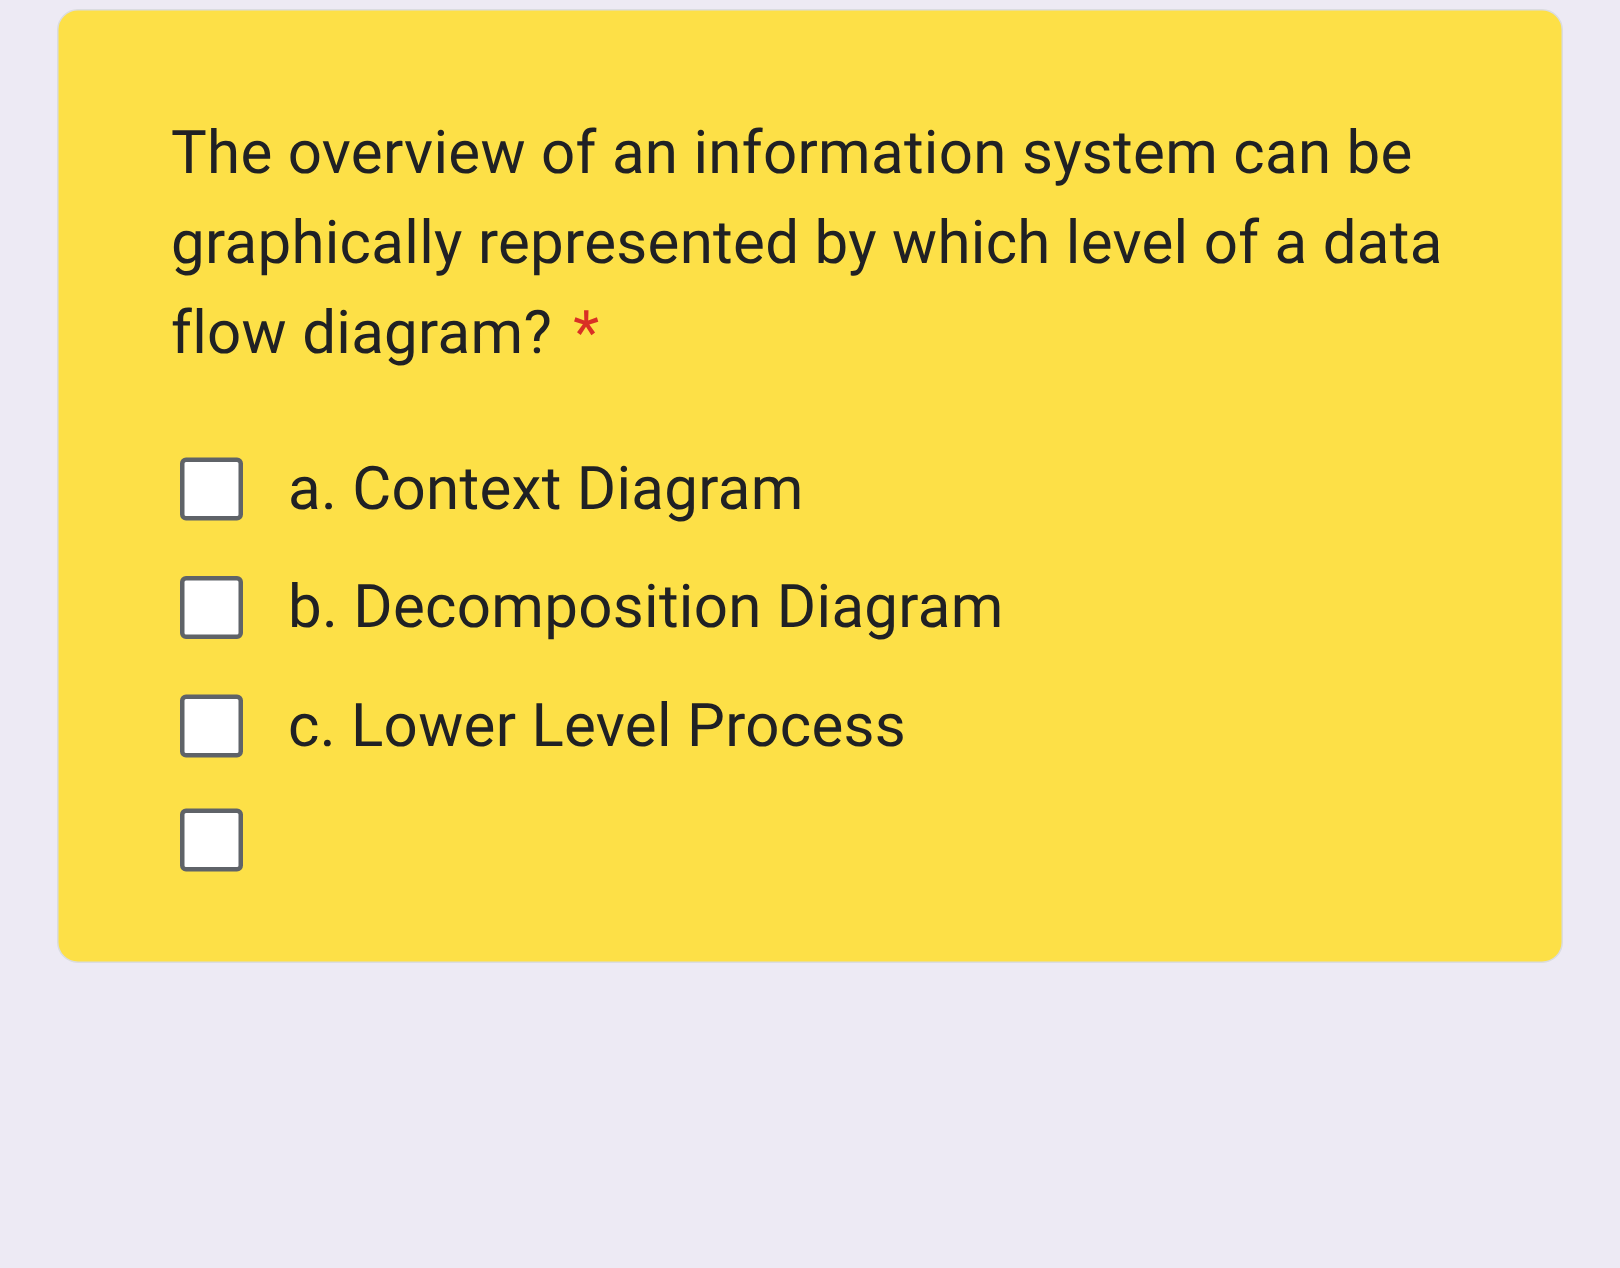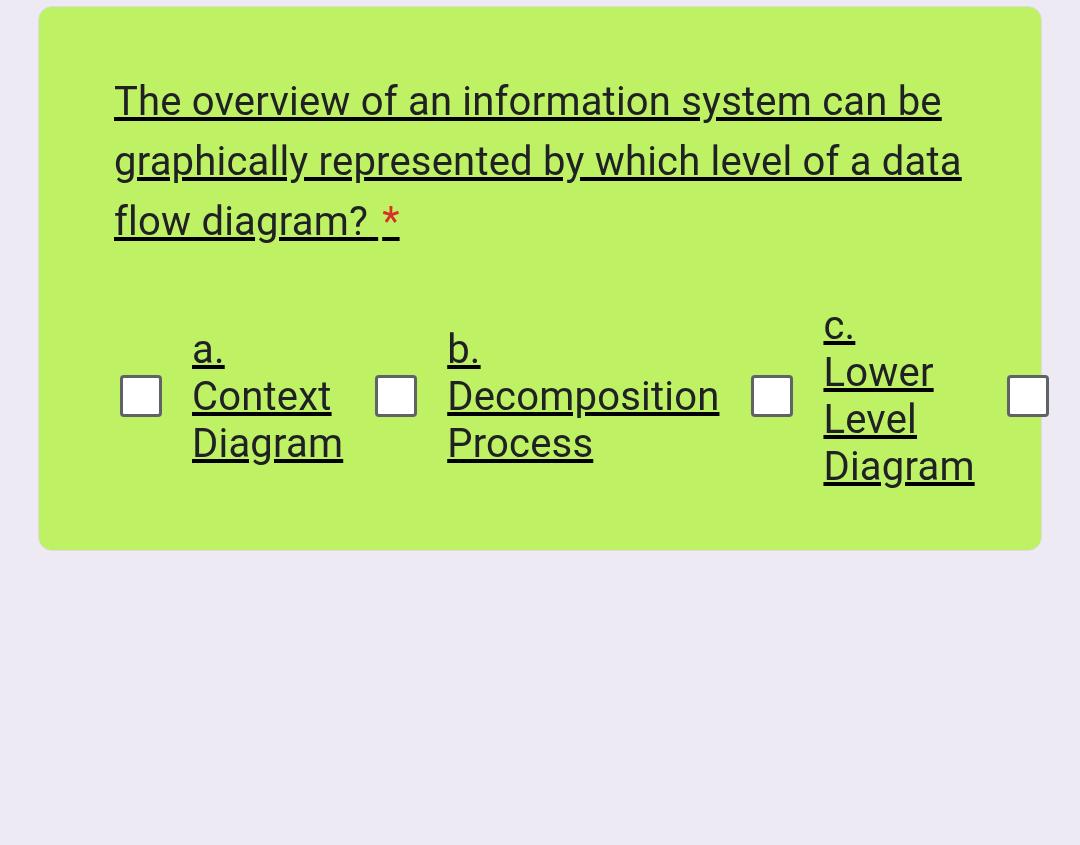--- a/index.html
+++ b/index.html
@@ -9,42 +9,41 @@
     }
     body {
       font-family: 'Google Sans', Roboto, Arial, sans-serif;
       background: #edeaf4;
       width: 1080px;
       height: 845px;
       padding: 0;
       position: relative;
     }
     .card {
-      background: #bef264;
+      background: #fde047;
       border-radius: 14px;
       margin: 6px 38px 20px 38px;
       padding: 65px 75px 60px 75px;
       border: 1px solid #dadce0;
-      text-decoration: underline;
     }
     .question-text {
       font-size: 40px;
       color: #202124;
       line-height: 1.5;
       font-weight: 400;
       letter-spacing: 0.2px;
       margin-bottom: 50px;
     }
     .required-star {
       color: #d93025;
       margin-left: 4px;
     }
     .options {
       display: flex;
-      flex-direction: row;
+      flex-direction: column;
       gap: 32px;
       padding-left: 6px;
     }
     .option-row {
       display: flex;
       align-items: center;
       gap: 30px;
       cursor: pointer;
     }
     .checkbox {
@@ -71,23 +70,23 @@
     <span class="required-star">*</span>
   </div>
 
   <div class="options">
     <div class="option-row">
       <div class="checkbox"></div>
       <span class="option-label">a. Context Diagram</span>
     </div>
     <div class="option-row">
       <div class="checkbox"></div>
-      <span class="option-label">b. Decomposition Process</span>
+      <span class="option-label">b. Decomposition Diagram</span>
     </div>
     <div class="option-row">
       <div class="checkbox"></div>
-      <span class="option-label">c. Lower Level Diagram</span>
+      <span class="option-label">c. Lower Level Process</span>
     </div>
     <div class="option-row">
       <div class="checkbox"></div>
     </div>
   </div>
 </div>
 
 </body></html>

